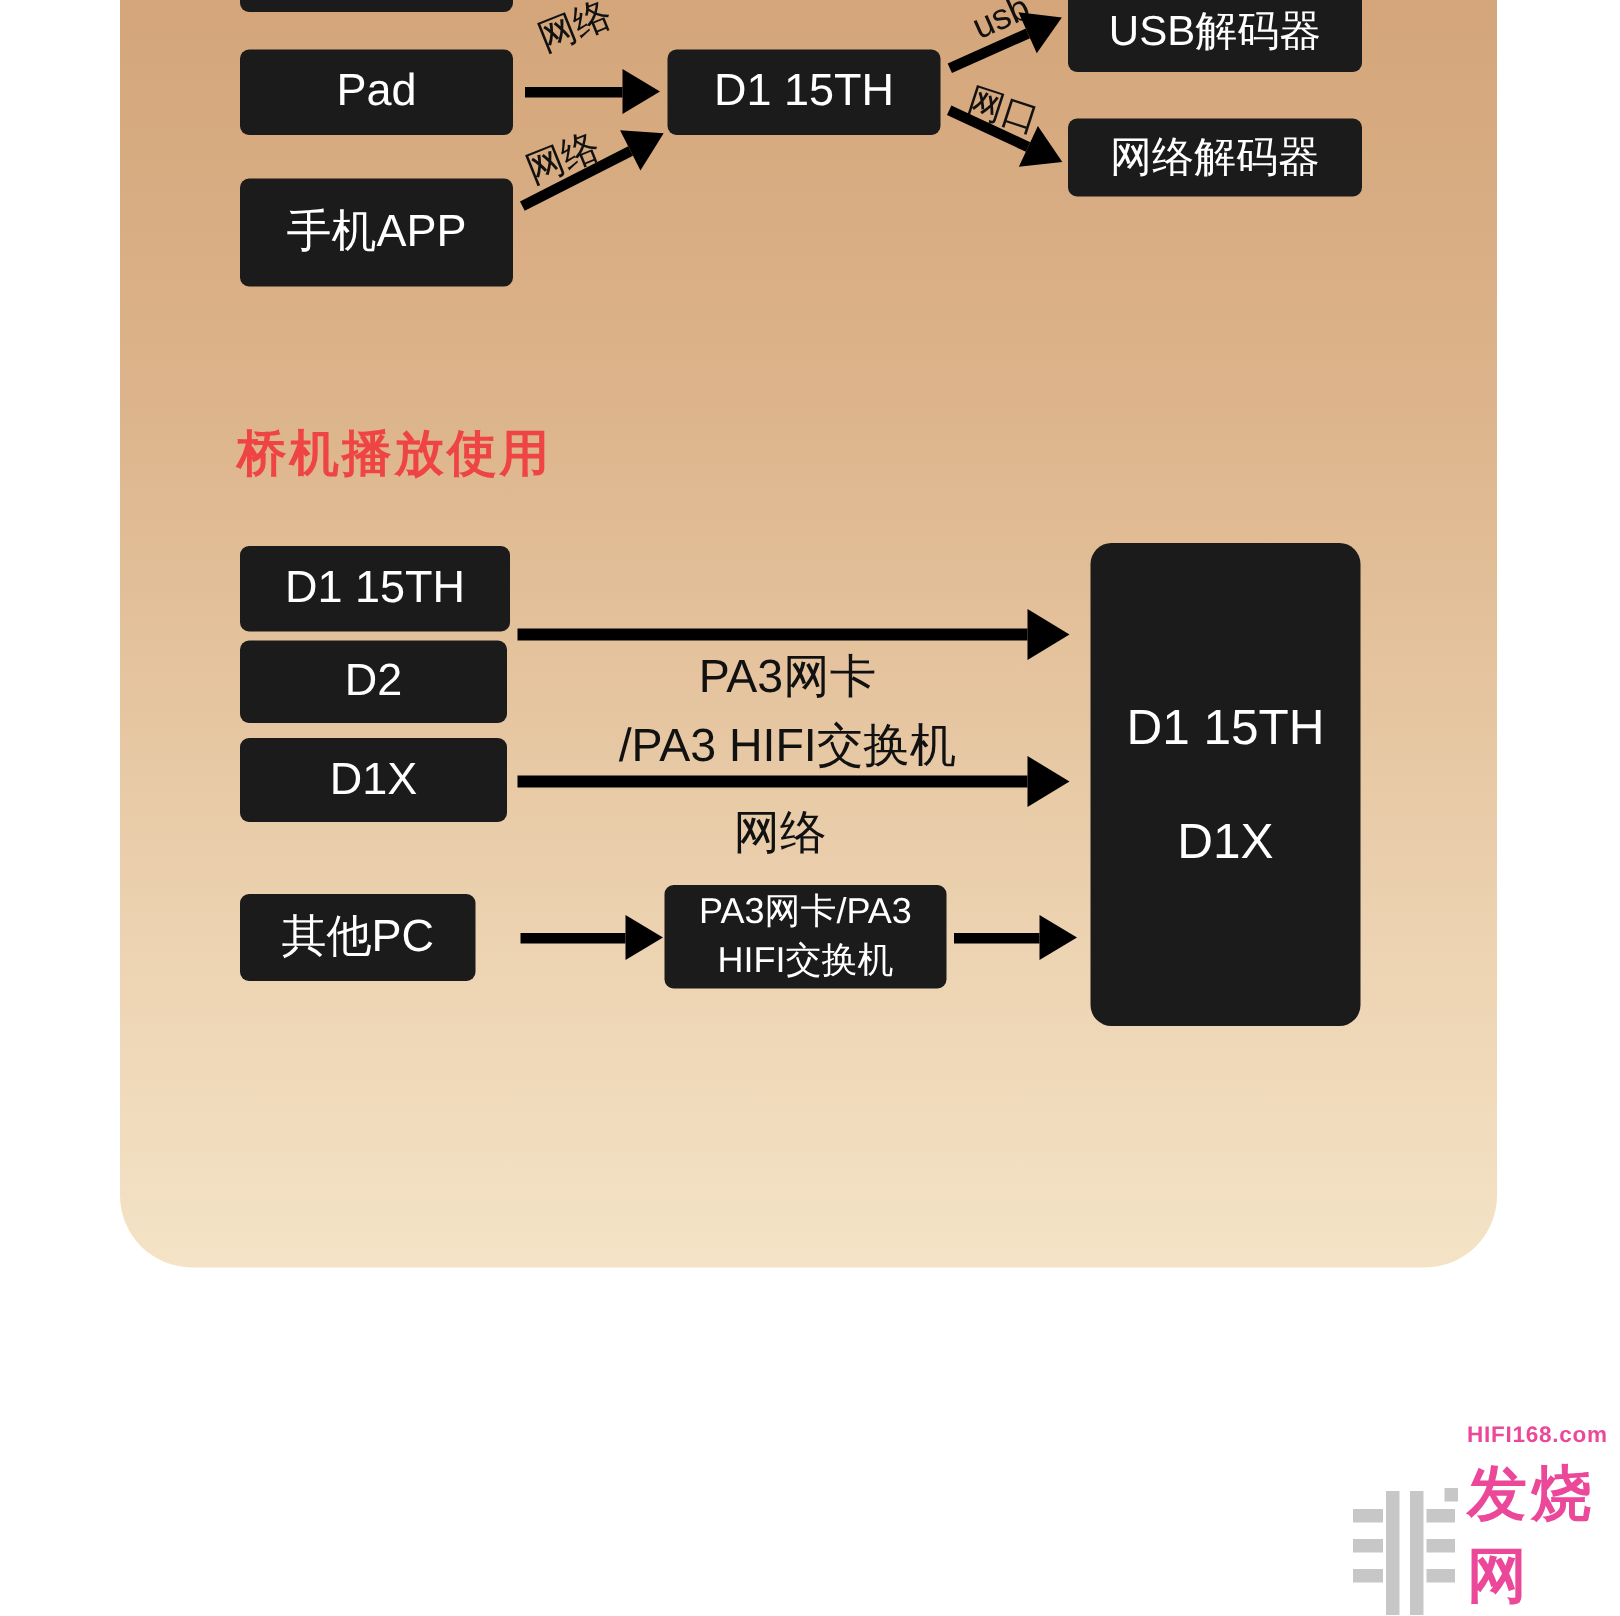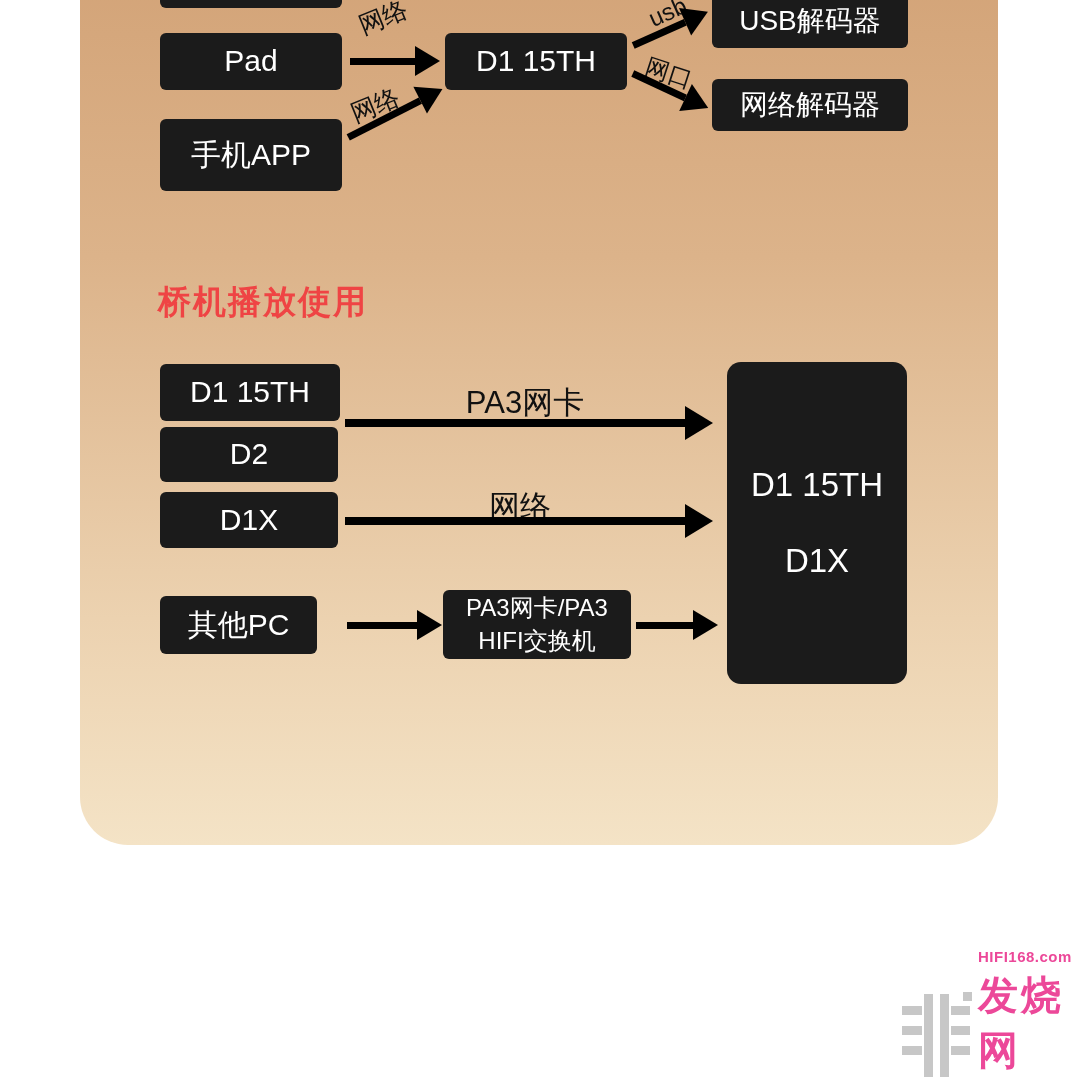--- a/index.html
+++ b/index.html
@@ -29,21 +29,21 @@
   }
   .arrow.big .shaft { height:8px; }
   .arrow.big .head {
     border-top:17px solid transparent; border-bottom:17px solid transparent;
     border-left:28px solid #000;
   }
   .alabel {
     position:absolute; color:#111; font-size:25px; white-space:nowrap;
     transform-origin:left center;
   }
-  .flow-label { position:absolute; color:#111; font-size:31px; text-align:center; white-space:nowrap; }
+  .flow-label { position:absolute; color:#111; font-size:31px; text-align:center; white-space:nowrap;margin-top:48px; }
   .section-title { position:absolute; color:#ef4444; font-size:33px; font-weight:700; letter-spacing:2px; }
   .target-box {
     position:absolute; left:727px; top:362px; width:180px; height:322px;
     background:#1b1b1b; border-radius:14px; color:#fff;
     display:flex; flex-direction:column; align-items:center; justify-content:center;
     gap:38px; font-size:33px;
   }
   .target-box .mono { font-family:"DejaVu Sans Mono","Liberation Mono",monospace; font-size:31px; font-weight:600; }
   .wm-text { position:absolute; left:978px; top:948px; color:#ec4899; }
   .wm-site { font-size:15px; font-weight:700; letter-spacing:0.5px; }
@@ -119,20 +119,21 @@
   </div>
   <div class="box" style="left:160px; top:596px; width:157px; height:58px;">
     <span>其他PC</span>
   </div>
 
   <div class="flow-label" style="left:380px; top:382px; width:290px;">PA3网卡</div>
   <div class="arrow big" style="left:345px; top:406px; width:368px;">
     <div class="shaft"></div>
     <div class="head"></div>
   </div>
+  <div class="flow-label" style="left:360px; top:428px; width:330px;">/PA3 HIFI交换机</div>
 
   <div class="flow-label" style="left:430px; top:486px; width:180px;">网络</div>
   <div class="arrow big" style="left:345px; top:504px; width:368px;">
     <div class="shaft"></div>
     <div class="head"></div>
   </div>
 
   <div class="arrow" style="left:347px; top:610px; width:95px;">
     <div class="shaft"></div>
     <div class="head"></div>

